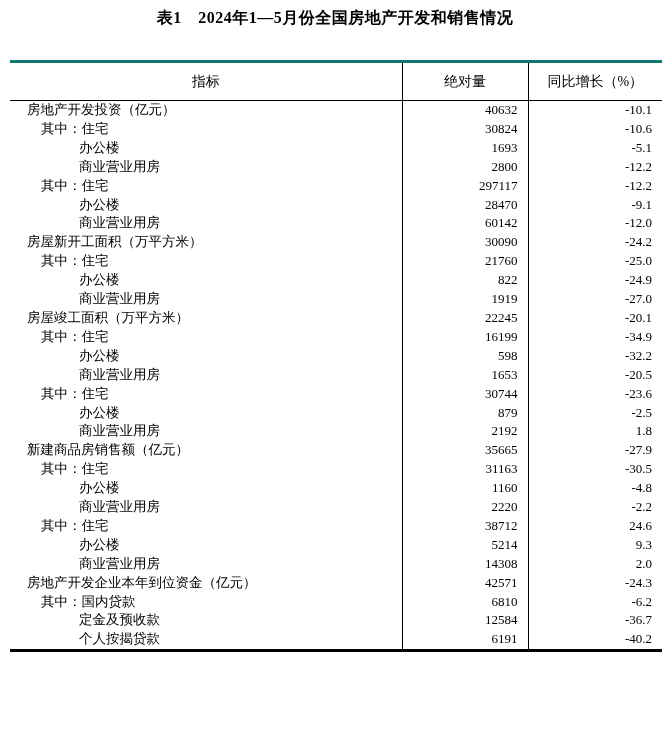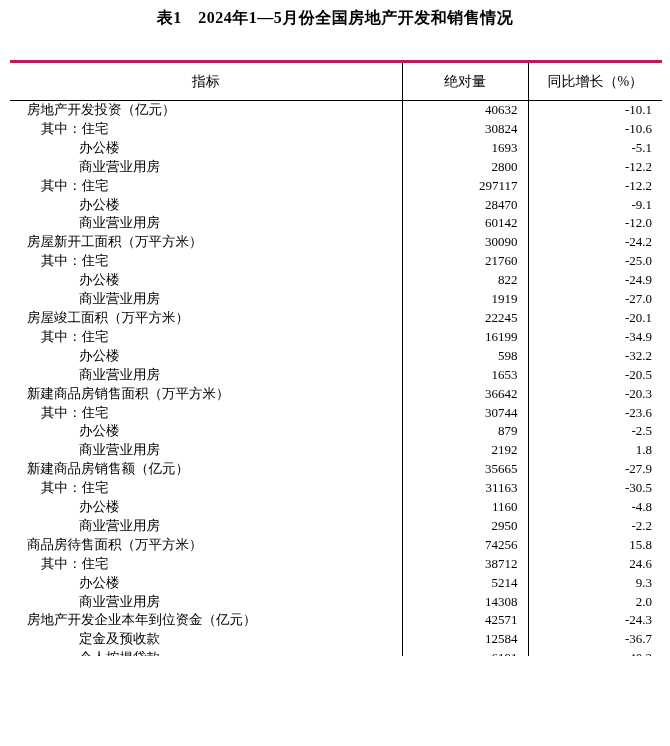--- a/index.html
+++ b/index.html
@@ -25,21 +25,21 @@
     text-align: center;
     font-size: 16px;
     font-weight: 700;
     letter-spacing: 0.5px;
   }
   table.stats {
     margin: 31px 0 0 10px;
     width: 652px;
     border-collapse: collapse;
     table-layout: fixed;
-    border-top: 3px solid #be185d;
+    border-top: 3px solid #0f766e;
     border-bottom: 3px solid #000000;
   }
   col.c-indicator { width: 392px; }
   col.c-value     { width: 126px; }
   col.c-growth    { width: 134px; }
 
   thead th {
     height: 37px;
     padding: 0;
     font-size: 14px;
@@ -159,25 +159,20 @@
     <td class="indicator-cell lvl2">办公楼</td>
     <td class="num vline">598</td>
     <td class="num vline">-32.2</td>
   </tr>
         <tr>
     <td class="indicator-cell lvl2">商业营业用房</td>
     <td class="num vline">1653</td>
     <td class="num vline">-20.5</td>
   </tr>
         <tr>
-    <td class="indicator-cell lvl0">新建商品房销售面积（万平方米）</td>
-    <td class="num vline">36642</td>
-    <td class="num vline">-20.3</td>
-  </tr>
-        <tr>
     <td class="indicator-cell lvl1">其中：住宅</td>
     <td class="num vline">30744</td>
     <td class="num vline">-23.6</td>
   </tr>
         <tr>
     <td class="indicator-cell lvl2">办公楼</td>
     <td class="num vline">879</td>
     <td class="num vline">-2.5</td>
   </tr>
         <tr>
@@ -195,27 +190,22 @@
     <td class="num vline">31163</td>
     <td class="num vline">-30.5</td>
   </tr>
         <tr>
     <td class="indicator-cell lvl2">办公楼</td>
     <td class="num vline">1160</td>
     <td class="num vline">-4.8</td>
   </tr>
         <tr>
     <td class="indicator-cell lvl2">商业营业用房</td>
-    <td class="num vline">2950</td>
+    <td class="num vline">2220</td>
     <td class="num vline">-2.2</td>
-  </tr>
-        <tr>
-    <td class="indicator-cell lvl0">商品房待售面积（万平方米）</td>
-    <td class="num vline">74256</td>
-    <td class="num vline">15.8</td>
   </tr>
         <tr>
     <td class="indicator-cell lvl1">其中：住宅</td>
     <td class="num vline">38712</td>
     <td class="num vline">24.6</td>
   </tr>
         <tr>
     <td class="indicator-cell lvl2">办公楼</td>
     <td class="num vline">5214</td>
     <td class="num vline">9.3</td>
@@ -224,20 +214,25 @@
     <td class="indicator-cell lvl2">商业营业用房</td>
     <td class="num vline">14308</td>
     <td class="num vline">2.0</td>
   </tr>
         <tr>
     <td class="indicator-cell lvl0">房地产开发企业本年到位资金（亿元）</td>
     <td class="num vline">42571</td>
     <td class="num vline">-24.3</td>
   </tr>
         <tr>
+    <td class="indicator-cell lvl1">其中：国内贷款</td>
+    <td class="num vline">6810</td>
+    <td class="num vline">-6.2</td>
+  </tr>
+        <tr>
     <td class="indicator-cell lvl2">定金及预收款</td>
     <td class="num vline">12584</td>
     <td class="num vline">-36.7</td>
   </tr>
         <tr>
     <td class="indicator-cell lvl2">个人按揭贷款</td>
     <td class="num vline">6191</td>
     <td class="num vline">-40.2</td>
   </tr>
       </tbody>

